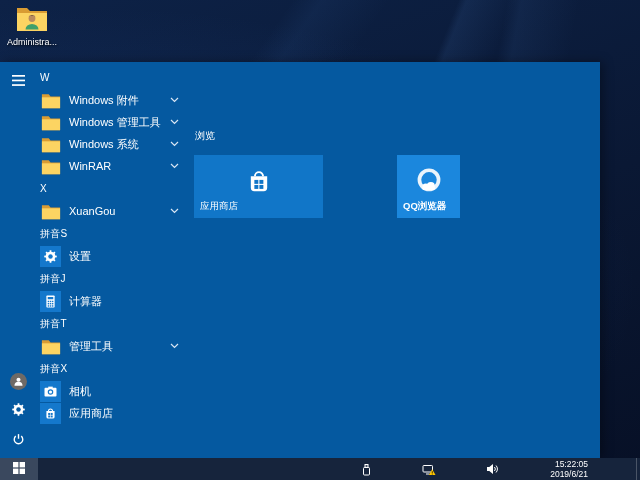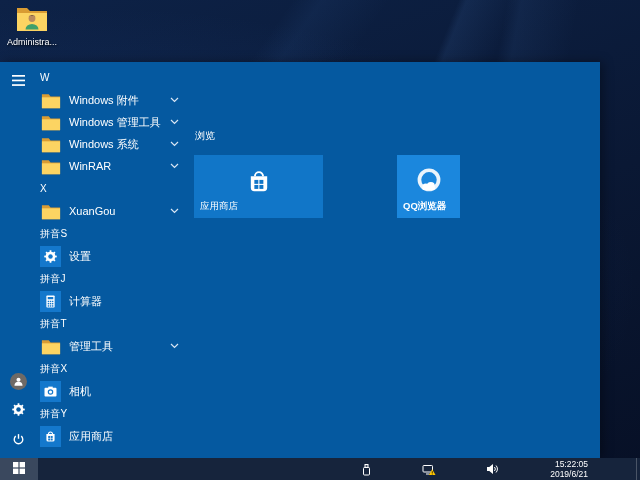--- a/index.html
+++ b/index.html
@@ -332,21 +332,20 @@
                   </span>
 
                 </span>
                 <span class="row-label">相机</span>
 
               </div>
             </div>
         </div>
 
         <div>
-          <div class="app-header">拼音Y</div>
           <div>
 
               <div class="app-row">
                 <span>
 
                   <span class="icon-tile">
                     <svg width="15" height="15" viewBox="0 0 22 22">
                       <path d="M8 7.5 a3 3 0 0 1 6 0" fill="none" stroke="#fff" stroke-width="1.5"></path>
                       <path d="M5 7.5 h12 v8.5 a2.5 2.5 0 0 1 -2.5 2.5 h-7 a2.5 2.5 0 0 1 -2.5 -2.5 z" fill="#fff"></path>
                       <g fill="#1478cc">

